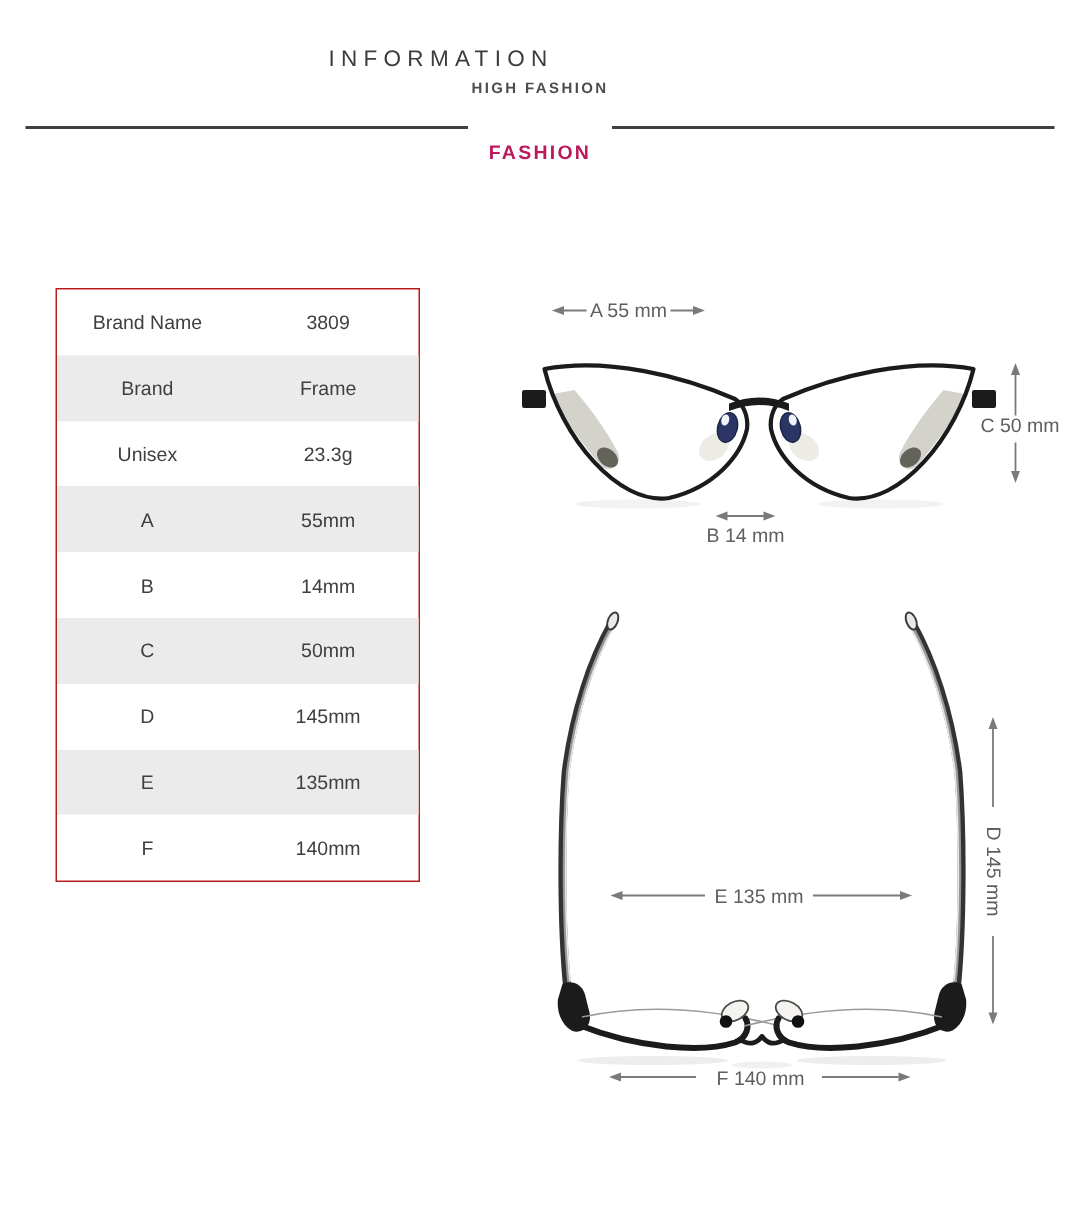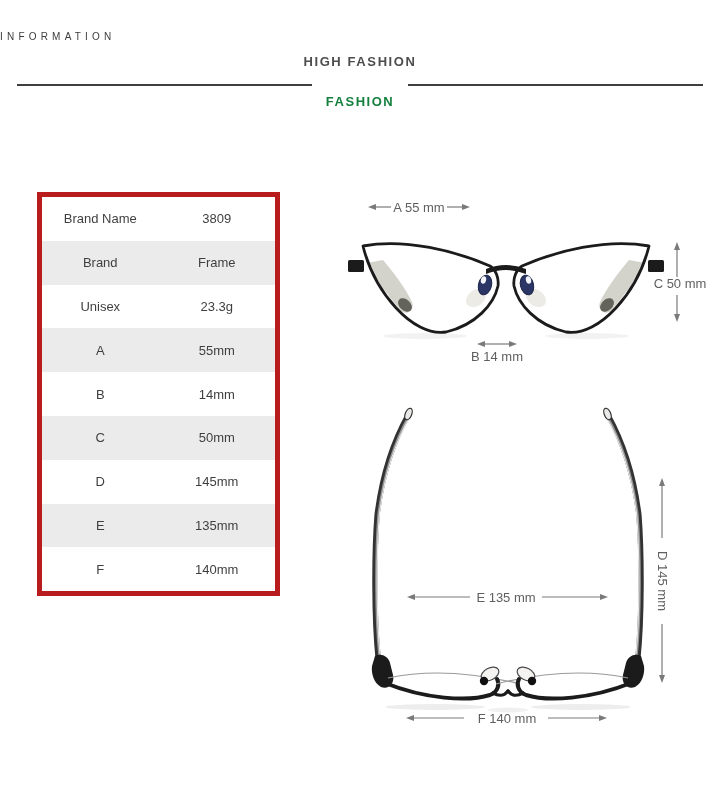--- a/index.html
+++ b/index.html
@@ -1,31 +1,31 @@
 <!DOCTYPE html>
 <html style="--frame: #1b1b1b; --row-alt: #ebebeb; --table-text: #3f3f3f; --ann-line: #7a7a7a; --ann-text: #5f5f5f; --nose-pad: #2b3566; --divider: #3f3f3f;"><head>
 <meta charset="utf-8">
 <style>
   html,body{margin:0;padding:0;background:#fff;}
   .page{position:relative;width:720px;height:808px;background:#fff;overflow:hidden;
         font-family:"Liberation Sans",sans-serif;}
 
   
-  .hdr-title{position:absolute;top:31px;left:0;width:588px;
-             font-size:10px;font-weight:400;letter-spacing:4.2px;color:#3c3c3c;}
+  .hdr-title{position:absolute;top:31px;left:0;width:588px;text-align:center;
+             font-size:15px;font-weight:400;letter-spacing:4.2px;color:#3c3c3c;}
   .hdr-sub{position:absolute;top:54px;left:0;width:720px;text-align:center;
-           font-size:13px;font-weight:700;letter-spacing:1.6px;color:#4d4d4d;}
+           font-size:10px;font-weight:700;letter-spacing:1.6px;color:#4d4d4d;}
   .hdr-band{position:absolute;top:77px;left:0;width:720px;height:16px;
             display:flex;align-items:center;justify-content:center;gap:14px;}
   .hdr-band .line{height:2px;width:295px;background:var(--divider,#3f3f3f);}
-  .hdr-band .band-label{font-size:13px;font-weight:700;letter-spacing:1.5px;color:#15803d;margin-top:32px;}
+  .hdr-band .band-label{font-size:13px;font-weight:700;letter-spacing:1.5px;color:#be185d;margin-top:32px;}
 
   
   .spec-table{position:absolute;left:37px;top:192px;width:243px;
-              border:5px solid #b91c1c;box-sizing:border-box;}
+              border:1px solid #b91c1c;box-sizing:border-box;}
   .spec-row{display:flex;height:43.8px;align-items:center;}
   .spec-row:nth-child(even){background:var(--row-alt,#ebebeb);}
   .spec-cell{width:50%;text-align:center;font-size:13px;color:var(--table-text,#3f3f3f);}
 
   
   .front-view{position:absolute;left:330px;top:185px;}
   .top-view{position:absolute;left:330px;top:390px;}
 
   .frame-stroke{stroke:var(--frame,#1b1b1b);fill:none;}
   .frame-fill{fill:var(--frame,#1b1b1b);}

